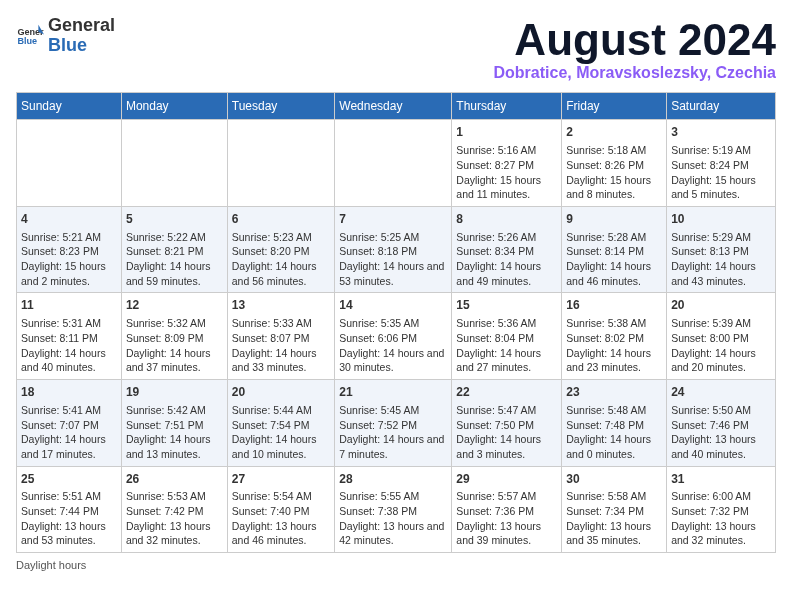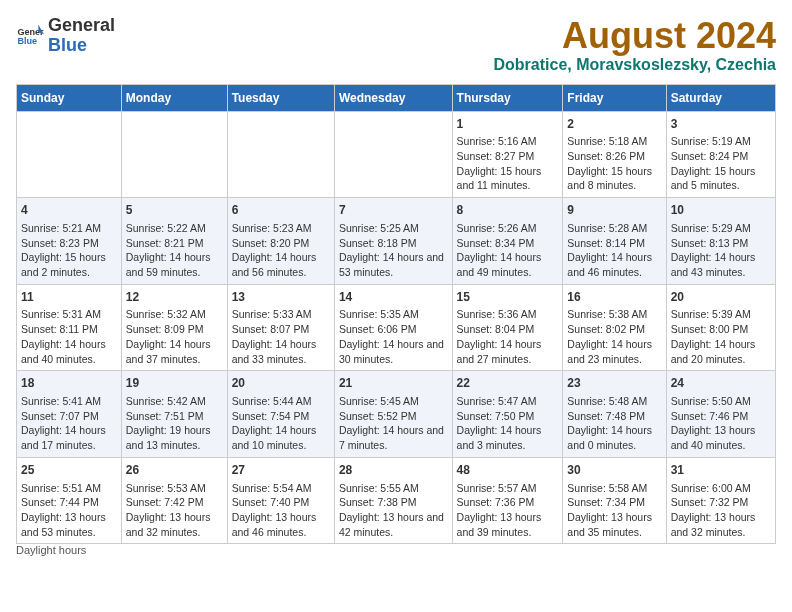--- a/index.html
+++ b/index.html
@@ -22,42 +22,42 @@
       gap: 4px;
     }
     .logo-icon {
       width: 28px;
       height: 28px;
     }
     .title-area {
       text-align: right;
     }
     .main-title {
-      font-size: 36px;
+      font-size: 44px;
       font-weight: bold;
-      color: #a16207;
+      color: #0f172a;
       line-height: 1.1;
     }
     .subtitle {
       font-size: 16px;
       font-weight: bold;
-      color: #0f766e;
+      color: #8b5cf6;
     }
     table {
       width: 100%;
       border-collapse: collapse;
       font-size: 11px;
     }
     thead tr th {
       background-color: #2a6bb5;
       color: #fff;
       padding: 6px 4px;
       text-align: left;
       font-size: 12px;
-      font-weight: bold;
+      font-weight: normal;
       border: 1px solid #ccc;
     }
     tbody tr td {
       border: 1px solid #ccc;
       padding: 4px 4px;
       vertical-align: top;
       color: #333;
       line-height: 1.4;
       height: 80px;
     }
@@ -74,21 +74,21 @@
       margin-bottom: 2px;
     }
     .day-info {
       font-size: 10.5px;
       color: #333;
     }
     .empty-cell {
       background: #fff;
     }
     .footer-note {
-      margin-top: 0;
+      margin-top: 6px;
       font-size: 11px;
       color: #555;
       text-align: left;
     }
   </style>
 </head>
 <body>
 
 <div class="header-area">
   <div class="logo">
@@ -237,32 +237,32 @@
         <td>
           <span class="day-number">18</span>
           <div class="day-info">Sunrise: 5:41 AM</div>
           <div class="day-info">Sunset: 7:07 PM</div>
           <div class="day-info">Daylight: 14 hours and 17 minutes.</div>
         </td>
         <td>
           <span class="day-number">19</span>
           <div class="day-info">Sunrise: 5:42 AM</div>
           <div class="day-info">Sunset: 7:51 PM</div>
-          <div class="day-info">Daylight: 19 hours and 13 minutes.</div>
+          <div class="day-info">Daylight: 14 hours and 13 minutes.</div>
         </td>
         <td>
           <span class="day-number">20</span>
           <div class="day-info">Sunrise: 5:44 AM</div>
           <div class="day-info">Sunset: 7:54 PM</div>
           <div class="day-info">Daylight: 14 hours and 10 minutes.</div>
         </td>
         <td>
           <span class="day-number">21</span>
           <div class="day-info">Sunrise: 5:45 AM</div>
-          <div class="day-info">Sunset: 5:52 PM</div>
+          <div class="day-info">Sunset: 7:52 PM</div>
           <div class="day-info">Daylight: 14 hours and 7 minutes.</div>
         </td>
         <td>
           <span class="day-number">22</span>
           <div class="day-info">Sunrise: 5:47 AM</div>
           <div class="day-info">Sunset: 7:50 PM</div>
           <div class="day-info">Daylight: 14 hours and 3 minutes.</div>
         </td>
         <td>
           <span class="day-number">23</span>
@@ -296,21 +296,21 @@
           <div class="day-info">Sunset: 7:40 PM</div>
           <div class="day-info">Daylight: 13 hours and 46 minutes.</div>
         </td>
         <td>
           <span class="day-number">28</span>
           <div class="day-info">Sunrise: 5:55 AM</div>
           <div class="day-info">Sunset: 7:38 PM</div>
           <div class="day-info">Daylight: 13 hours and 42 minutes.</div>
         </td>
         <td>
-          <span class="day-number">48</span>
+          <span class="day-number">29</span>
           <div class="day-info">Sunrise: 5:57 AM</div>
           <div class="day-info">Sunset: 7:36 PM</div>
           <div class="day-info">Daylight: 13 hours and 39 minutes.</div>
         </td>
         <td>
           <span class="day-number">30</span>
           <div class="day-info">Sunrise: 5:58 AM</div>
           <div class="day-info">Sunset: 7:34 PM</div>
           <div class="day-info">Daylight: 13 hours and 35 minutes.</div>
         </td>

